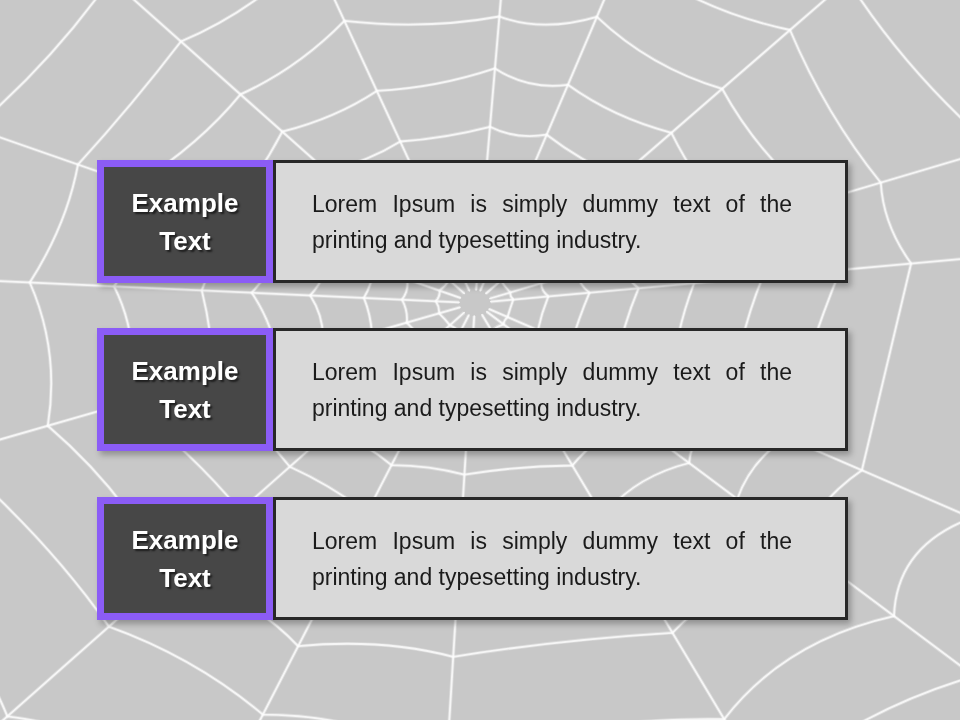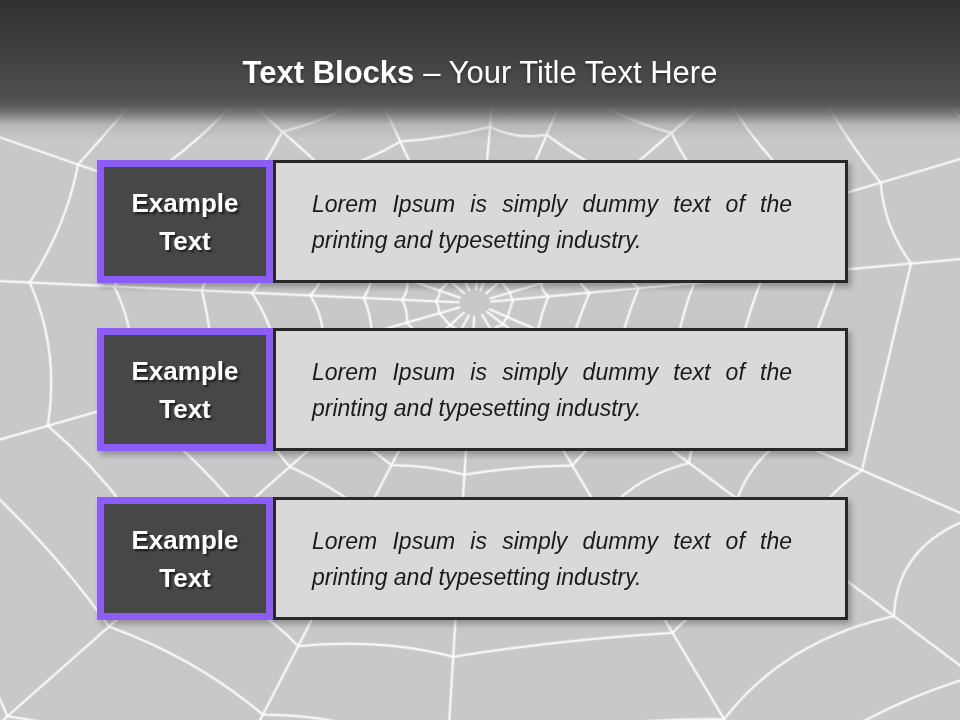--- a/index.html
+++ b/index.html
@@ -90,21 +90,20 @@
     display: flex;
     align-items: center;
   }
   .content p {
     margin: 0 0 0 36px;
     width: 480px;
     color: #1b1b1b;
     font-size: 23px;
     line-height: 36px;
     text-align: justify;
-    font-style: italic;
   }
 </style>
 </head>
 <body>
 
 <div class="slide">
 
   <svg class="web" viewBox="0 0 960 720">
       <g fill="none" stroke="#ffffff" stroke-opacity="0.78" stroke-width="1.8" stroke-linecap="round">
         <path d="M490.9 301.6L1618.1 199.5"></path>
@@ -163,25 +162,20 @@
         <path d="M840.4 269.9Q805.6 354.5 785.8 437.4Q750.4 461.6 737.3 499.0Q677.1 523.7 637.1 573.8Q542.8 573.3 457.4 588.4Q399.9 572.0 335.7 573.2Q292.3 534.7 240.0 510.7Q193.5 454.2 127.4 402.9Q141.8 341.7 114.1 286.4Q147.3 240.3 135.8 184.7Q200.0 144.0 240.5 94.4Q298.0 68.3 344.4 20.9Q425.9 30.0 499.4 16.5Q542.8 32.7 596.9 16.8Q650.0 67.3 722.2 88.8Q756.5 151.8 815.9 201.9Q802.8 240.5 840.4 269.9"></path>
         <path d="M911.1 263.5Q886.9 367.1 861.9 470.3Q818.1 500.5 797.9 544.3Q726.7 577.9 672.4 632.8Q559.5 639.7 453.2 656.8Q381.4 638.1 298.1 646.2Q247.4 591.7 167.4 574.9Q124.3 491.4 47.8 425.8Q59.9 351.2 29.8 282.5Q66.7 224.9 78.0 164.5Q132.3 104.9 180.9 41.5Q254.5 10.6 312.1 -48.9Q413.8 -37.1 505.3 -52.4Q559.4 -33.7 624.0 -46.8Q693.0 9.4 790.0 30.0Q825.7 114.6 880.8 182.7Q883.3 225.1 911.1 263.5"></path>
         <path d="M1034.3 252.4Q981.1 381.8 972.0 517.9Q896.6 545.7 894.0 616.1Q784.3 640.8 724.2 719.2Q578.8 716.7 446.8 760.1Q360.0 714.7 262.9 714.6Q195.3 657.7 108.9 626.6Q44.1 534.5 -50.4 454.1Q-35.0 362.2 -86.8 277.1Q-26.7 207.1 -25.7 128.4Q54.0 59.6 110.4 -21.2Q204.1 -56.3 281.8 -114.3Q399.8 -114.9 514.2 -157.4Q578.8 -110.7 656.4 -123.0Q742.9 -57.8 847.7 -20.0Q905.9 71.5 994.7 148.9Q976.7 207.3 1034.3 252.4"></path>
         <path d="M1146.8 242.2Q1089.1 398.6 1056.4 554.4Q986.6 597.5 974.3 676.1Q850.3 712.9 766.5 789.8Q601.0 805.1 442.2 836.1Q335.4 802.6 219.5 798.7Q135.6 733.5 7.4 716.4Q-47.8 583.9 -174.2 489.7Q-143.9 374.8 -195.1 272.1Q-133.8 186.6 -152.9 84.0Q-35.9 7.7 11.0 -109.7Q146.2 -133.0 244.0 -196.1Q383.7 -204.1 521.8 -246.5Q600.9 -199.1 688.6 -198.7Q800.0 -134.8 932.0 -93.0Q997.9 22.1 1102.9 116.8Q1083.9 186.9 1146.8 242.2"></path>
         <path d="M1285.3 229.6Q1213.8 418.0 1204.7 618.5Q1090.4 657.3 1065.6 744.3Q926.5 796.1 819.8 879.0Q626.6 907.0 434.8 955.7Q307.1 904.1 170.8 893.1Q66.7 820.9 -75.2 789.4Q-154.0 641.0 -281.1 520.4Q-269.6 389.4 -327.2 266.0Q-257.3 162.9 -261.5 46.1Q-139.6 -52.3 -77.0 -188.0Q79.5 -221.5 193.8 -304.4Q365.2 -307.0 531.7 -362.9Q626.5 -301.0 730.0 -295.8Q866.0 -223.7 1017.1 -166.8Q1104.0 -34.9 1229.5 79.3Q1207.5 163.3 1285.3 229.6"></path>
         <path d="M1404.5 218.8Q1356.9 440.3 1332.9 674.0Q1209.7 726.0 1170.5 822.8Q1014.0 891.6 888.1 992.9Q655.9 1024.0 426.3 1093.8Q274.6 1020.5 105.0 1020.7Q-12.4 921.2 -155.2 860.1Q-275.8 706.5 -443.4 567.1Q-413.8 406.1 -500.0 258.1Q-399.2 135.8 -429.4 -12.4Q-258.7 -121.1 -190.9 -289.3Q2.9 -323.1 131.8 -438.4Q343.9 -425.2 543.6 -503.3Q655.8 -418.0 779.4 -411.8Q941.8 -325.8 1143.4 -276.3Q1225.9 -100.4 1379.4 34.8Q1349.4 136.3 1404.5 218.8"></path>
         <path d="M1615.8 199.7Q1518.6 465.5 1502.4 747.3Q1344.3 803.5 1283.1 906.9Q1112.8 999.5 960.3 1113.6Q689.1 1156.1 419.7 1201.2Q237.8 1152.0 47.1 1133.1Q-101.7 1034.5 -271.1 962.6Q-413.4 780.4 -554.7 599.1Q-576.7 425.0 -661.5 250.6Q-559.4 105.2 -597.3 -71.0Q-393.2 -198.9 -274.4 -363.6Q-83.6 -437.8 84.3 -541.1Q319.9 -558.7 552.0 -602.1Q689.0 -550.2 852.1 -582.5Q1027.3 -441.0 1237.7 -358.0Q1363.5 -174.3 1534.4 -11.1Q1509.6 105.7 1615.8 199.7"></path>
       </g>
     </svg>
 
-  <div class="header">
-    <div class="title">
-      <span class="t-bold">Text Blocks</span><span class="t-rest">– Your Title Text Here</span>
-    </div>
-  </div>
 
   <div class="block b1">
     <div class="label">Example
 Text</div>
     <div class="content">
       <p>Lorem Ipsum is simply dummy text of the printing and typesetting industry.</p>
     </div>
   </div>
 
   <div class="block b2">

